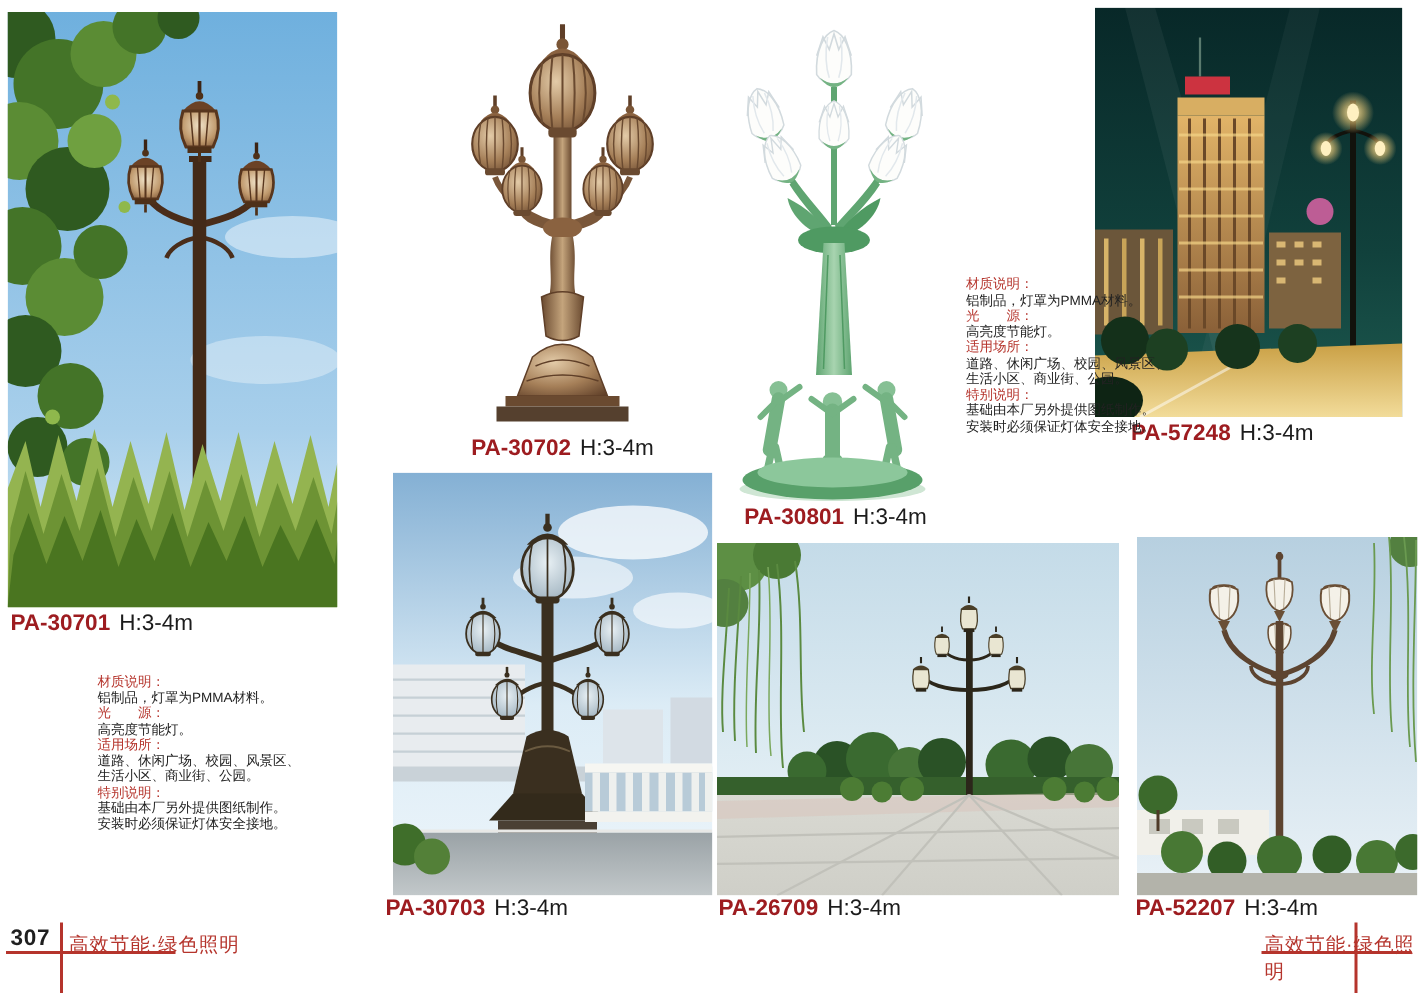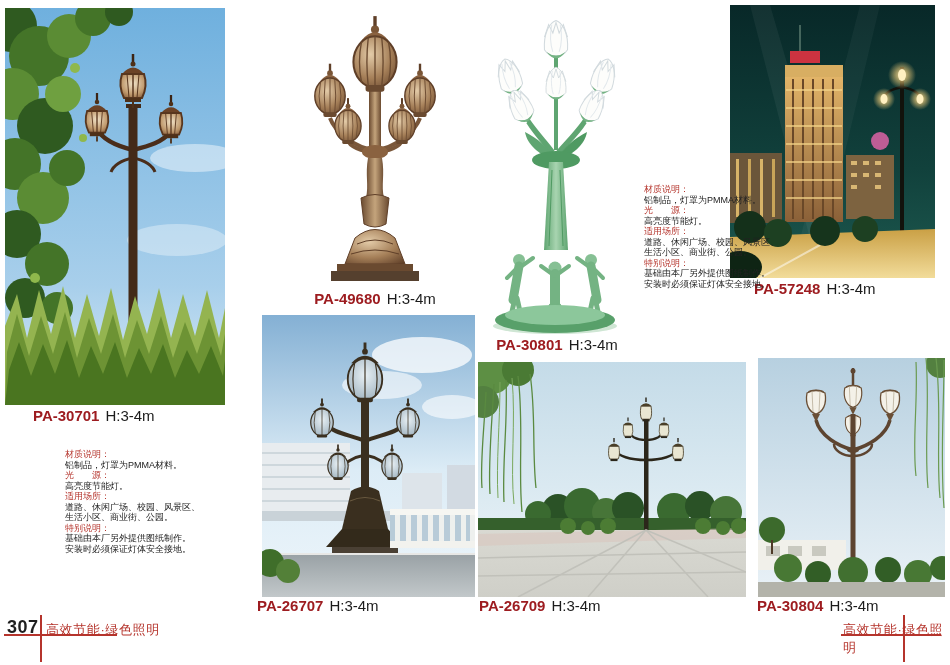--- a/index.html
+++ b/index.html
@@ -8,21 +8,21 @@
     font-family:"Liberation Sans","DejaVu Sans",sans-serif;
   }
   .photo{position:absolute;overflow:hidden;}
   .photo svg{display:block;}
   .plabel{position:absolute;white-space:nowrap;font-size:15px;}
   .plabel .pcode{color:var(--code_red,#9d1c20);font-weight:bold;margin-right:6px;}
   .plabel .pdim{color:var(--text_black,#1c1c1c);font-weight:normal;}
   .plabel.centered{text-align:center;}
   .spec{position:absolute;width:190px;font-size:9px;line-height:10.5px;color:#222;}
   .spec .sphead{color:var(--accent_red,#b5342c);font-weight:normal;}
-  .footer-num{position:absolute;font-size:18px;font-weight:bold;color:#1f1f1f;letter-spacing:0.5px;}
+  .footer-num{position:absolute;font-size:15px;font-weight:bold;color:#1f1f1f;letter-spacing:0.5px;}
   .footer-slogan{position:absolute;font-size:13px;font-weight:normal;color:var(--accent_red,#b5342c);letter-spacing:0.6px;}
   .vline{position:absolute;width:2px;background:var(--accent_red,#b5342c);}
   .hline{position:absolute;height:2px;background:var(--accent_red,#b5342c);}
 </style>
 </head>
 <body>
 
 <div id="canvas">
 
   <div class="photo" style="left:5px;top:8px;width:220px;height:397px;">
@@ -503,40 +503,40 @@
           <circle cx="60" cy="216" r="13" fill="#325e26"></circle>
         <circle cx="95" cy="214" r="15" fill="#417030"></circle>
           <circle cx="130" cy="212" r="13" fill="#325e26"></circle>
         <circle cx="160" cy="216" r="14" fill="#487834"></circle>
           <circle cx="184" cy="210" r="12" fill="#3c6a2c"></circle>
       </g>
       <rect x="0" y="224" width="187" height="15" fill="#b3b3aa"></rect>
     </svg>
   </div>
 
-  <div class="plabel" style="left:7px;top:407px;margin-left:26px;">
+  <div class="plabel" style="left:7px;top:407px;">
     <span class="pcode">PA-30701</span><span class="pdim">H:3-4m</span>
   </div>
   <div class="plabel centered" style="left:285px;top:290px;width:180px;">
-    <span class="pcode">PA-49680</span><span class="pdim">H:3-4m</span>
+    <span class="pcode">PA-30702</span><span class="pdim">H:3-4m</span>
   </div>
   <div class="plabel centered" style="left:462px;top:336px;width:190px;">
     <span class="pcode">PA-30801</span><span class="pdim">H:3-4m</span>
   </div>
   <div class="plabel" style="left:754px;top:280px;">
     <span class="pcode">PA-57248</span><span class="pdim">H:3-4m</span>
   </div>
   <div class="plabel" style="left:257px;top:597px;">
-    <span class="pcode">PA-26707</span><span class="pdim">H:3-4m</span>
+    <span class="pcode">PA-30703</span><span class="pdim">H:3-4m</span>
   </div>
   <div class="plabel" style="left:479px;top:597px;">
     <span class="pcode">PA-26709</span><span class="pdim">H:3-4m</span>
   </div>
   <div class="plabel" style="left:757px;top:597px;">
-    <span class="pcode">PA-30804</span><span class="pdim">H:3-4m</span>
+    <span class="pcode">PA-52207</span><span class="pdim">H:3-4m</span>
   </div>
 
   <div class="spec" style="left:65px;top:449px;">
     <div class="sphead">材质说明：</div>
     <div>铝制品，灯罩为PMMA材料。</div>
     <div class="sphead">光　　源：</div>
     <div>高亮度节能灯。</div>
     <div class="sphead">适用场所：</div>
     <div>道路、休闲广场、校园、风景区、</div>
     <div>生活小区、商业街、公园。</div>

